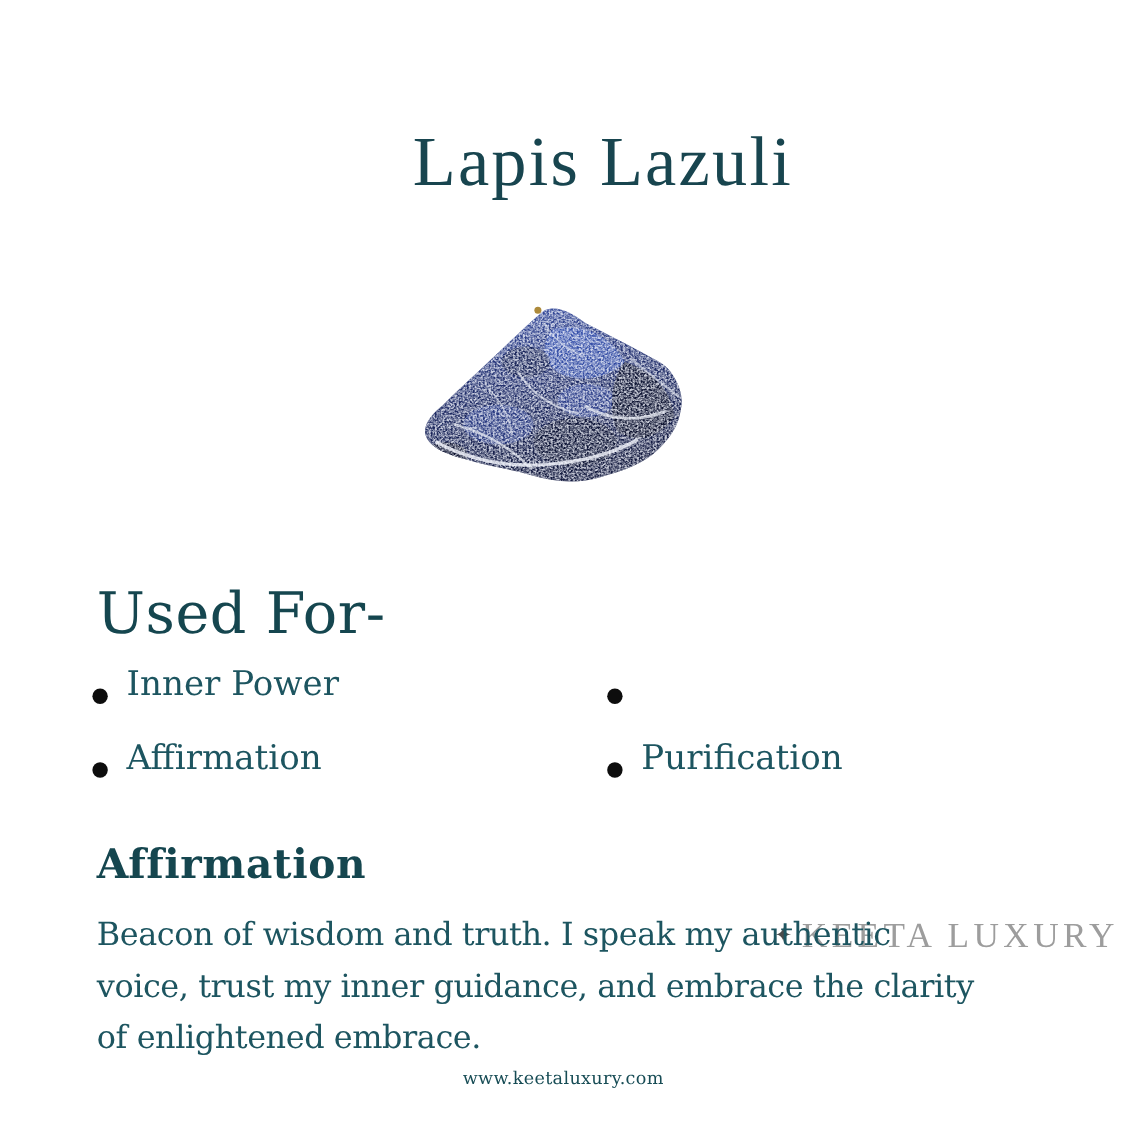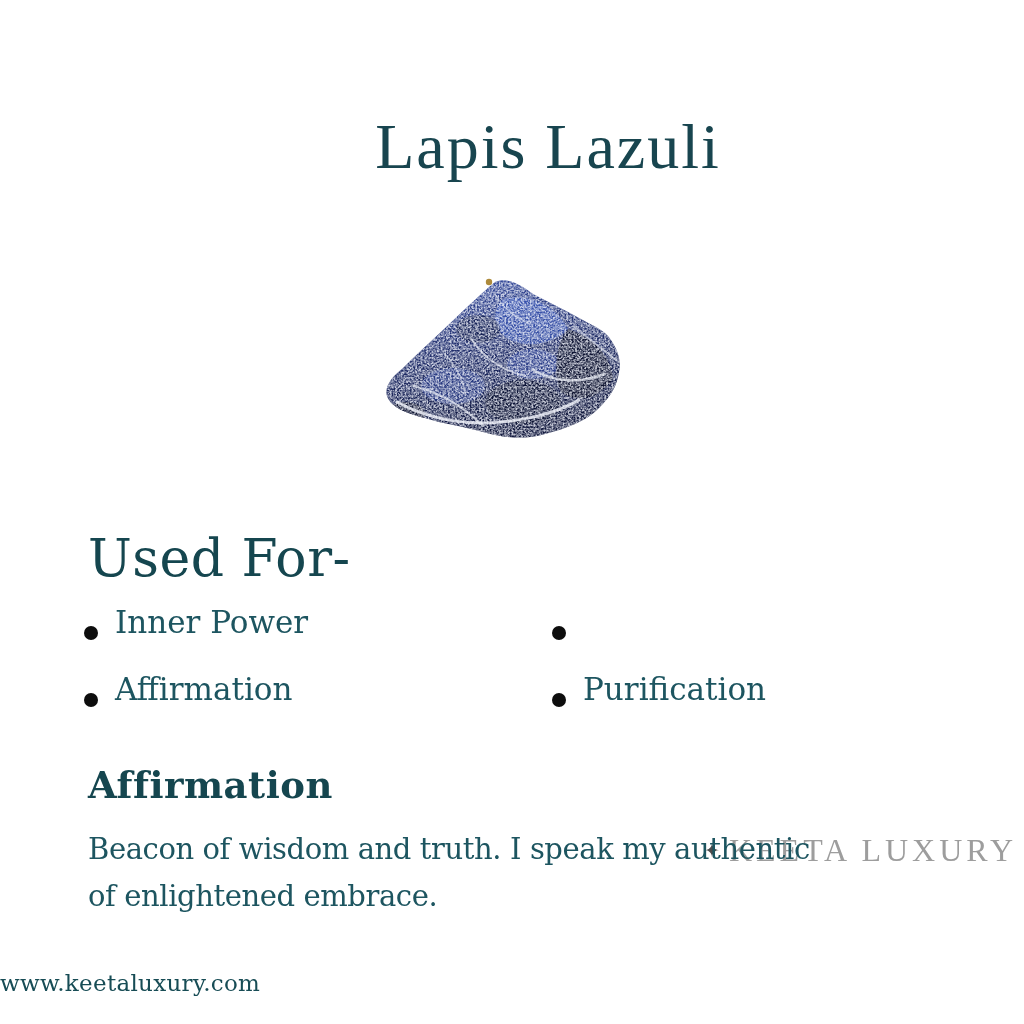--- a/index.html
+++ b/index.html
@@ -84,21 +84,22 @@
     letter-spacing:4px;
     color:var(--watermark-color);
   }
   .watermark .diamond{
     font-size:19px;
     color:var(--diamond-color);
     line-height:1;
   }
   .footer-url{
     position:absolute;left:0;top:970px;width:100%;
-    font-size:23px;
+    text-align:center;
+    font-size:16px;
     color:var(--footer-color);
     letter-spacing:0.3px;
   }
 </style>
 </head>
 <body>
 
 <div class="canvas">
 
   <h1 class="title">Lapis Lazuli</h1>
@@ -179,18 +180,19 @@
   <h2 class="affirmation-heading">Affirmation</h2>
 
   <div class="watermark">
     <span class="diamond">✦</span>
     <span class="brand">KEETA LUXURY</span>
     <span class="diamond">✦</span>
   </div>
 
   <div class="affirmation">
     <div class="line">Beacon of wisdom and truth. I speak my authentic</div>
+    <div class="line">voice, trust my inner guidance, and embrace the clarity</div>
     <div class="line">of enlightened embrace.</div>
   </div>
 
   <div class="footer-url">www.keetaluxury.com</div>
 
 </div>
 
 </body></html>

